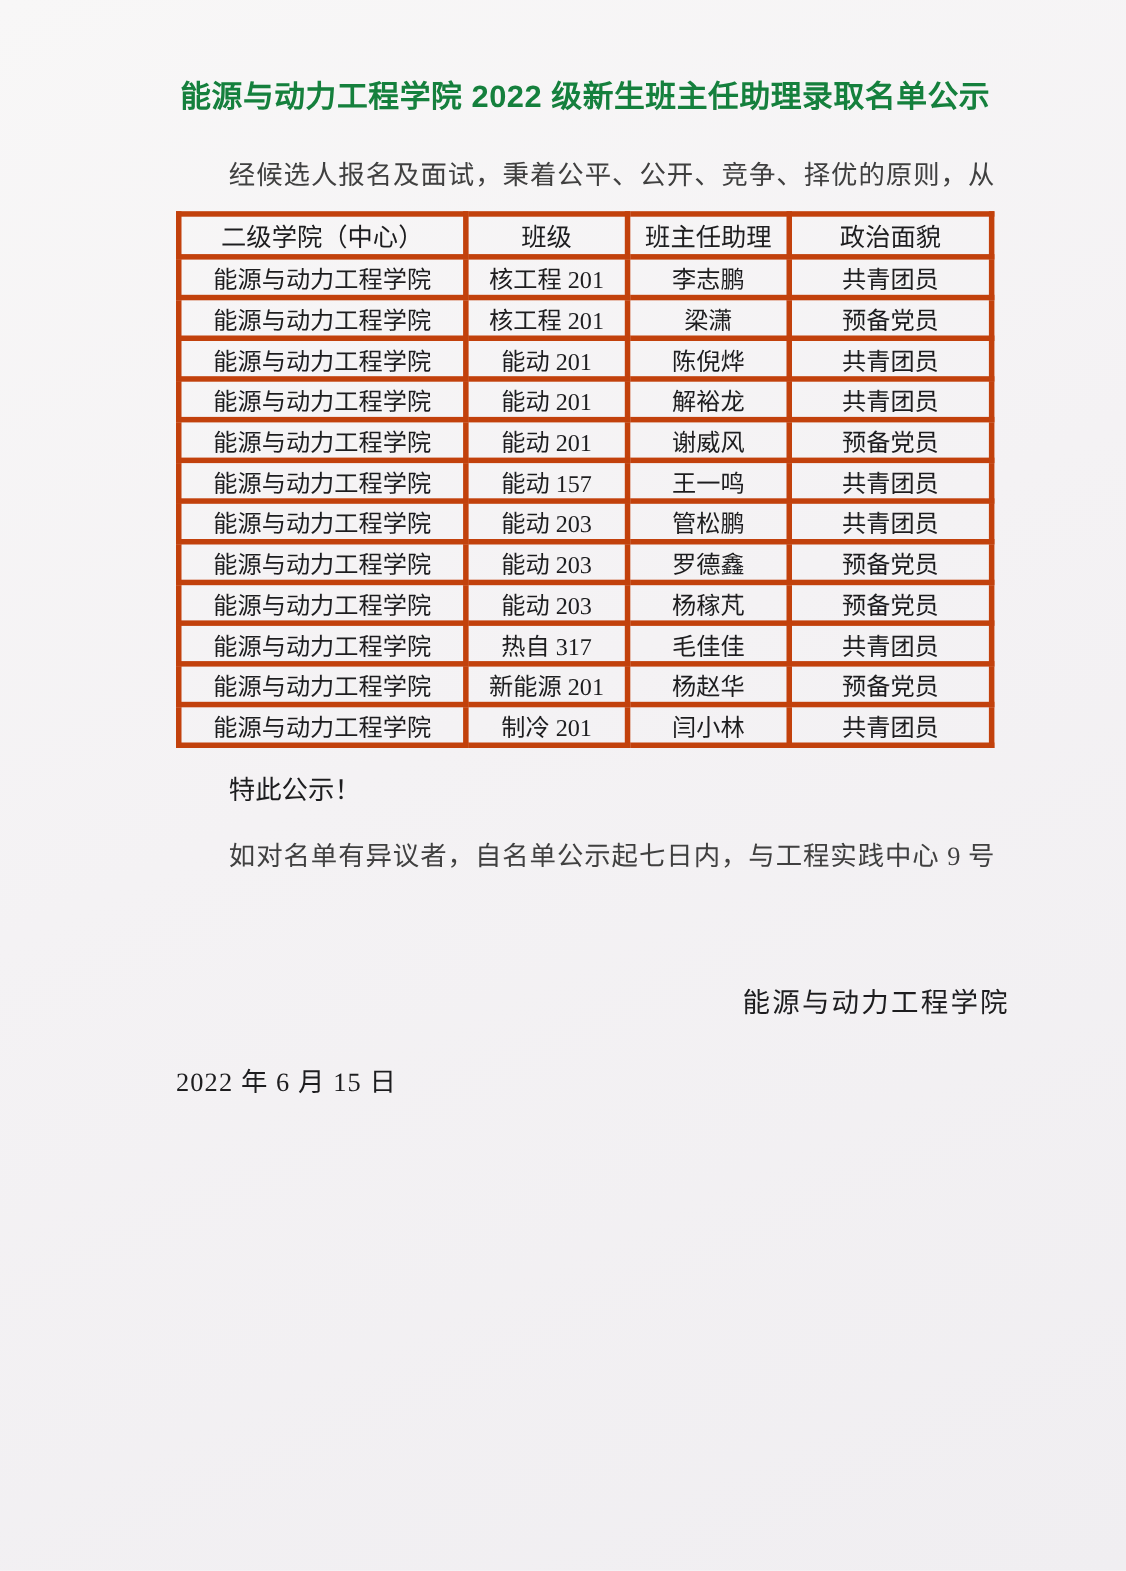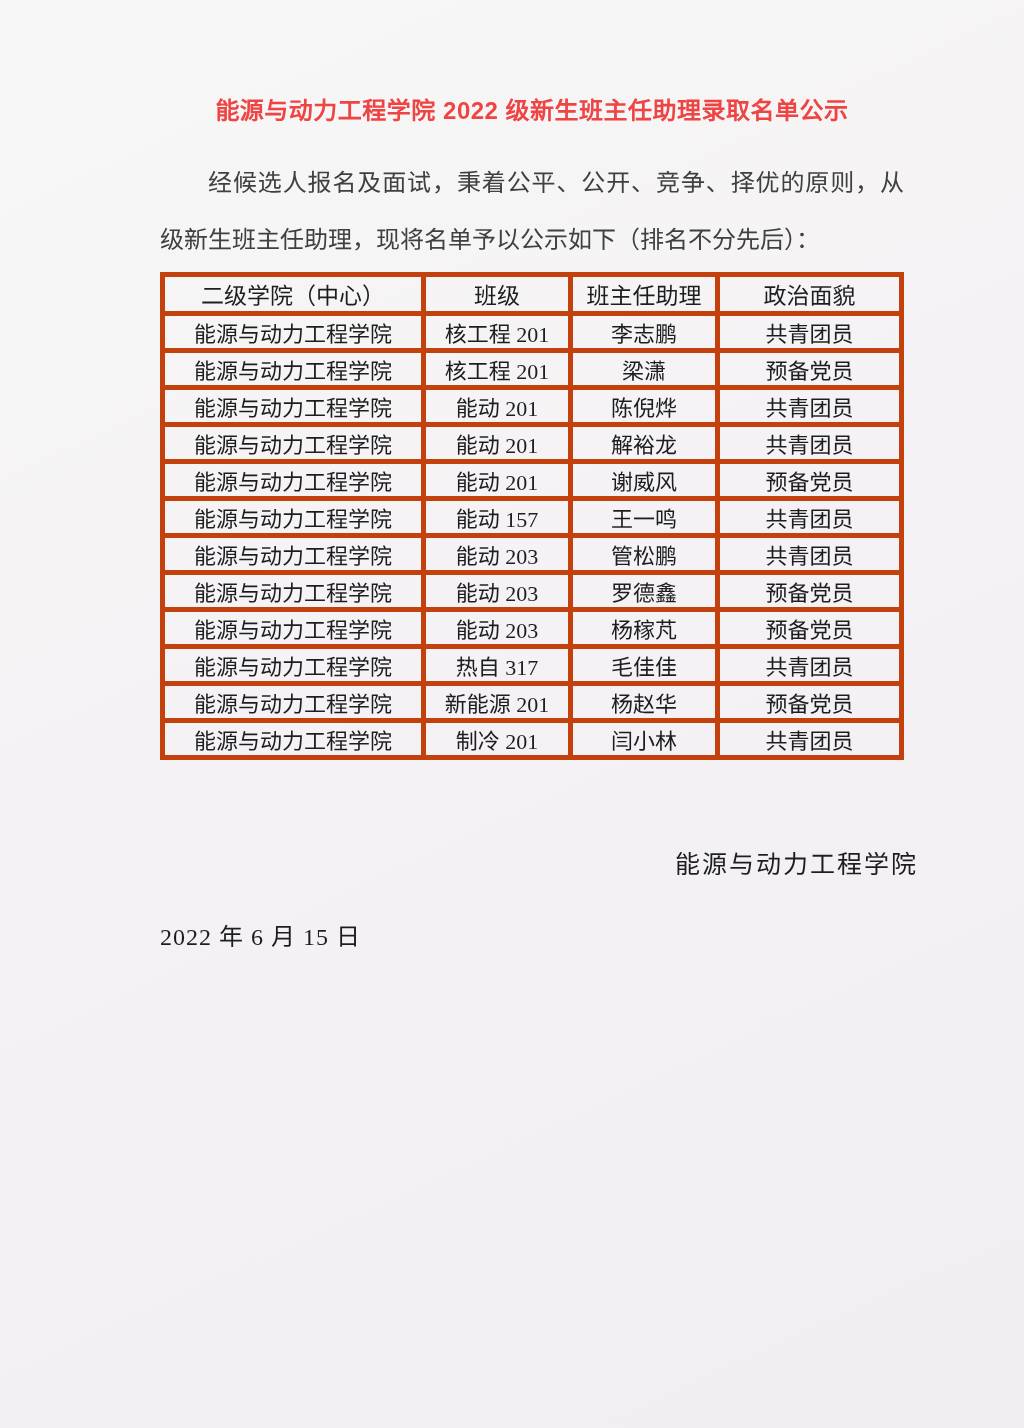--- a/index.html
+++ b/index.html
@@ -17,28 +17,28 @@
   }
 
   .page {
     position: relative;
     width: 1024px;
     height: 1428px;
     padding: 0 120px 0 160px;
   }
 
   .doc-title {
-    margin-top: 93px;
+    margin-top: 70px;
     text-align: center;
     font-family: "Liberation Sans", "DejaVu Sans", sans-serif;
     font-weight: bold;
-    font-size: 24px;
+    font-size: 28px;
     line-height: 36px;
     letter-spacing: 0.5px;
-    color: #ef4444;
+    color: #15803d;
     white-space: nowrap;
   }
 
   .para { font-size: 24px; }
 
   .intro { margin-top: 26px; }
 
   .line {
     font-size: 24px;
     line-height: 57px;
@@ -111,21 +111,20 @@
 </style>
 </head>
 <body>
 
 <div class="page">
 
   <h1 class="doc-title">能源与动力工程学院 2022 级新生班主任助理录取名单公示</h1>
 
   <div class="para intro">
     <div class="line indent jl">经候选人报名及面试，秉着公平、公开、竞争、择优的原则，从</div>
-    <div class="line">级新生班主任助理，现将名单予以公示如下（排名不分先后）：</div>
   </div>
 
   <table class="roster">
     <colgroup>
       <col style="width:35.3%">
       <col style="width:19.9%">
       <col style="width:19.9%">
       <col style="width:24.9%">
     </colgroup>
     <thead>
@@ -205,21 +204,23 @@
         </tr>
         <tr>
           <td>能源与动力工程学院</td>
           <td>制冷 201</td>
           <td>闫小林</td>
           <td>共青团员</td>
         </tr>
       </tbody>
   </table>
 
+  <div class="notice">特此公示！</div>
 
   <div class="para contact">
+    <div class="line indent jl">如对名单有异议者，自名单公示起七日内，与工程实践中心 9 号</div>
   </div>
 
   <div class="signature">能源与动力工程学院</div>
 
   <div class="doc-date">2022 年 6 月 15 日</div>
 
 </div>
 
 </body></html>

